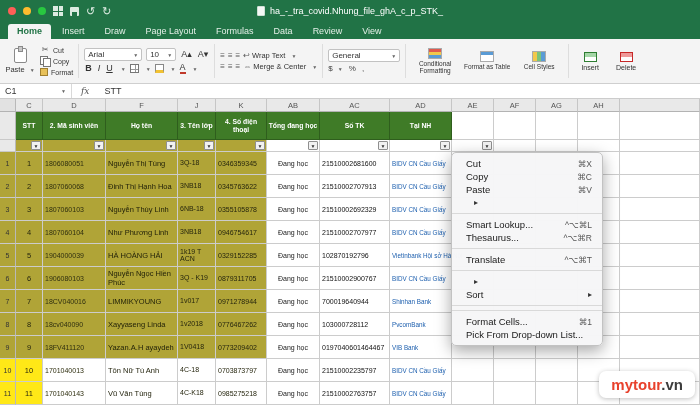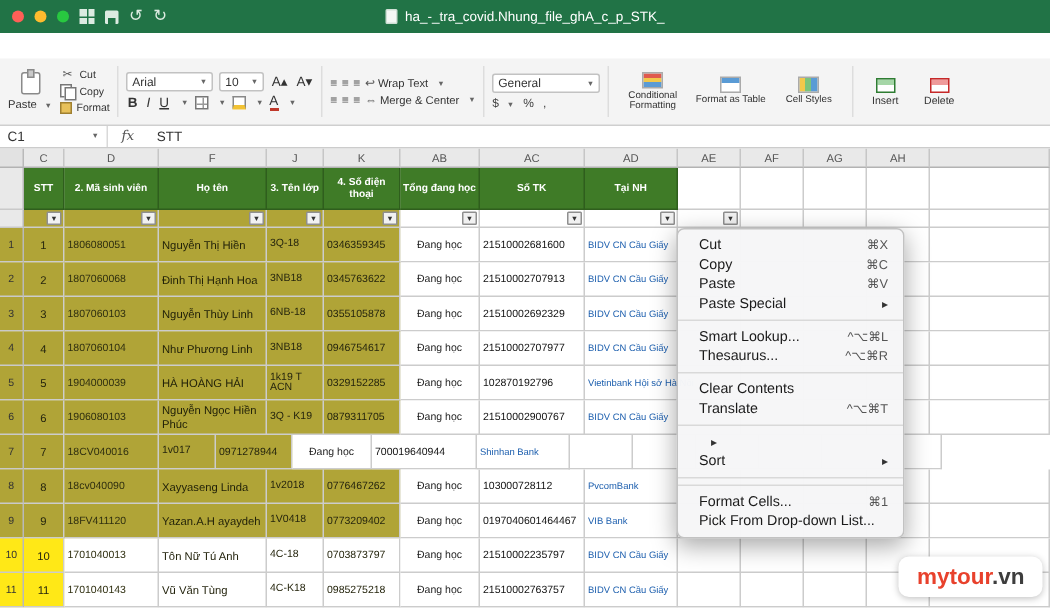--- a/index.html
+++ b/index.html
@@ -140,20 +140,30 @@
       </span>
     <span class="save-ic"></span>
     <span class="tb-glyph">↺</span>
     <span class="tb-glyph">↻</span>
     <div class="title-wrap">
       <span class="doc-ic"></span>
       <span>ha_-_tra_covid.Nhung_file_ghA_c_p_STK_</span>
     </div>
   </div>
 
+  <div class="tabrow">
+    <span class="tab active">Home</span>
+    <span class="tab">Insert</span>
+    <span class="tab">Draw</span>
+    <span class="tab">Page Layout</span>
+    <span class="tab">Formulas</span>
+    <span class="tab">Data</span>
+    <span class="tab">Review</span>
+    <span class="tab">View</span>
+  </div>
 
   <div class="ribbon">
     <div class="rg">
       <div class="paste-btn">
         <span class="clip-ic"></span>
         <span class="sm-label"><span>Paste</span> <span class="car">▼</span></span>
       </div>
       <div class="vcol">
         <div class="mini-btn">
           <span class="mini-ic">✂</span>
@@ -337,21 +347,21 @@
         </div>
         <div class="flt-cell" style="width: 42px;"></div>
         <div class="flt-cell" style="width: 42px;"></div>
         <div class="flt-cell" style="width: 42px;"></div>
         <div class="flt-cell" style="width: 80px;"></div>
       </div>
       <div class="data-row">
         <div class="rowhdr olive">1</div>
         <div class="cell c-stt olive" style="width: 27px;">1</div>
         <div class="cell c-msv olive" style="width: 63px;">1806080051</div>
-        <div class="cell c-name olive" style="width: 72px;">Nguyễn Thị Hiền</div>
+        <div class="cell c-name olive" style="width: 72px;">Nguyễn Thị Tùng</div>
         <div class="cell c-class olive" style="width: 38px;">3Q-18</div>
         <div class="cell c-phone olive" style="width: 51px;">0346359345</div>
         <div class="cell c-status" style="width: 53px;">Đang học</div>
         <div class="cell c-account" style="width: 70px;">21510002681600</div>
         <div class="cell c-bank" style="width: 62px;">BIDV CN Cầu Giấy</div>
         <div class="cell c-e1" style="width: 42px;"></div>
         <div class="cell c-e2" style="width: 42px;"></div>
         <div class="cell c-e3" style="width: 42px;"></div>
         <div class="cell c-e4" style="width: 42px;"></div>
         <div class="cell c-e5" style="width: 80px;"></div>
@@ -433,20 +443,21 @@
         <div class="cell c-e1" style="width: 42px;"></div>
         <div class="cell c-e2" style="width: 42px;"></div>
         <div class="cell c-e3" style="width: 42px;"></div>
         <div class="cell c-e4" style="width: 42px;"></div>
         <div class="cell c-e5" style="width: 80px;"></div>
       </div>
       <div class="data-row">
         <div class="rowhdr olive">7</div>
         <div class="cell c-stt olive" style="width: 27px;">7</div>
         <div class="cell c-msv olive" style="width: 63px;">18CV040016</div>
+        <div class="cell c-name olive" style="width: 72px;">LIMMIKYOUNG</div>
         <div class="cell c-class olive" style="width: 38px;">1v017</div>
         <div class="cell c-phone olive" style="width: 51px;">0971278944</div>
         <div class="cell c-status" style="width: 53px;">Đang học</div>
         <div class="cell c-account" style="width: 70px;">700019640944</div>
         <div class="cell c-bank" style="width: 62px;">Shinhan Bank</div>
         <div class="cell c-e1" style="width: 42px;"></div>
         <div class="cell c-e2" style="width: 42px;"></div>
         <div class="cell c-e3" style="width: 42px;"></div>
         <div class="cell c-e4" style="width: 42px;"></div>
         <div class="cell c-e5" style="width: 80px;"></div>
@@ -524,36 +535,32 @@
       </div>
       <div class="mi">
         <span class="lab">Copy</span>
         <span class="sc">⌘C</span>
       </div>
       <div class="mi">
         <span class="lab">Paste</span>
         <span class="sc">⌘V</span>
       </div>
       <div class="mi">
-        <span class="lab">Paste Special</span>
         <span class="sub">▸</span>
       </div>
       <div class="msep"></div>
       <div class="mi">
         <span class="lab">Smart Lookup...</span>
         <span class="sc">^⌥⌘L</span>
       </div>
       <div class="mi">
         <span class="lab">Thesaurus...</span>
         <span class="sc">^⌥⌘R</span>
       </div>
       <div class="msep"></div>
-      <div class="mi">
-        <span class="lab">Clear Contents</span>
-      </div>
       <div class="mi">
         <span class="lab">Translate</span>
         <span class="sc">^⌥⌘T</span>
       </div>
       <div class="msep"></div>
       <div class="mi">
         <span class="sub">▸</span>
       </div>
       <div class="mi">
         <span class="lab">Sort</span>

